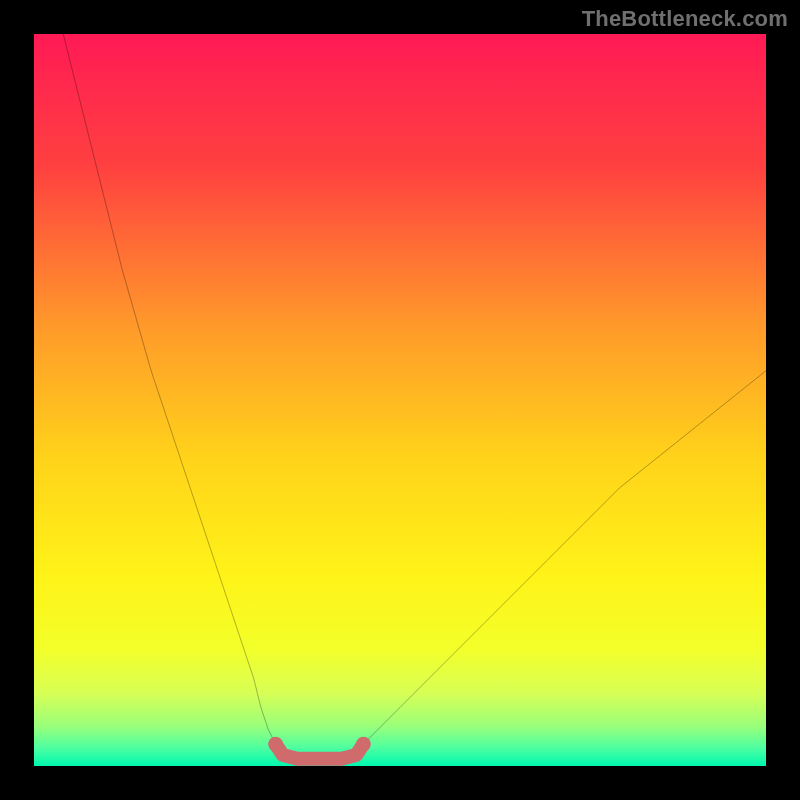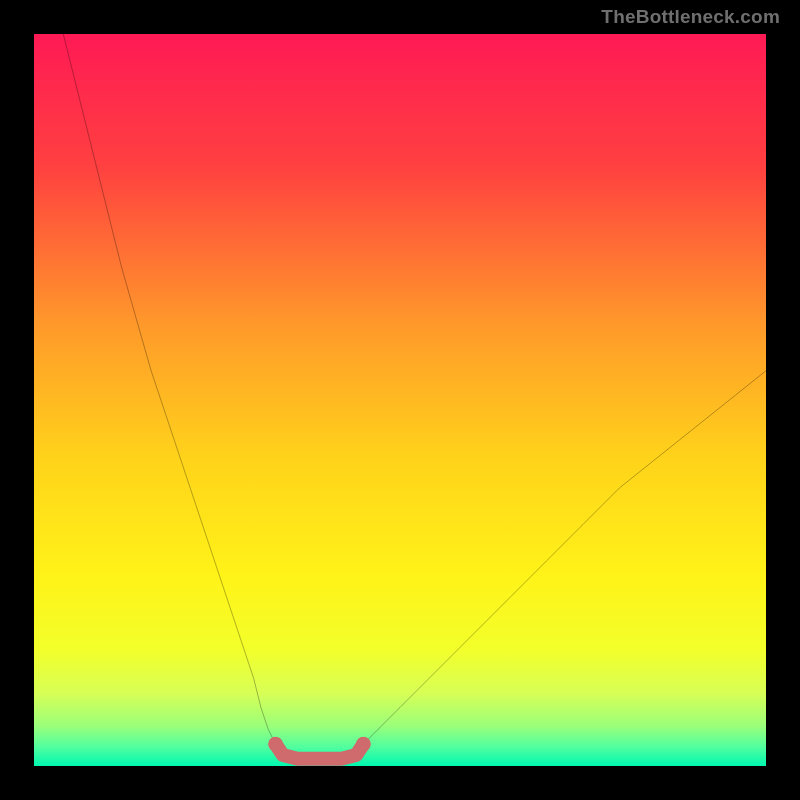--- a/index.html
+++ b/index.html
@@ -12,23 +12,23 @@
   }
   .frame {
     position: relative;
     width: 800px;
     height: 800px;
     background: #000;
   }
   .watermark {
     position: absolute;
     top: 6px;
-    right: 20px;
+    right: 12px;
     font-family: Arial, Helvetica, sans-serif;
-    font-size: 19px;
+    font-size: 22px;
     font-weight: 600;
     color: #6f6f6f;
     letter-spacing: 0.2px;
     z-index: 10;
   }
   svg.plot {
     position: absolute;
     top: 34px;
     left: 34px;
     width: 732px;

